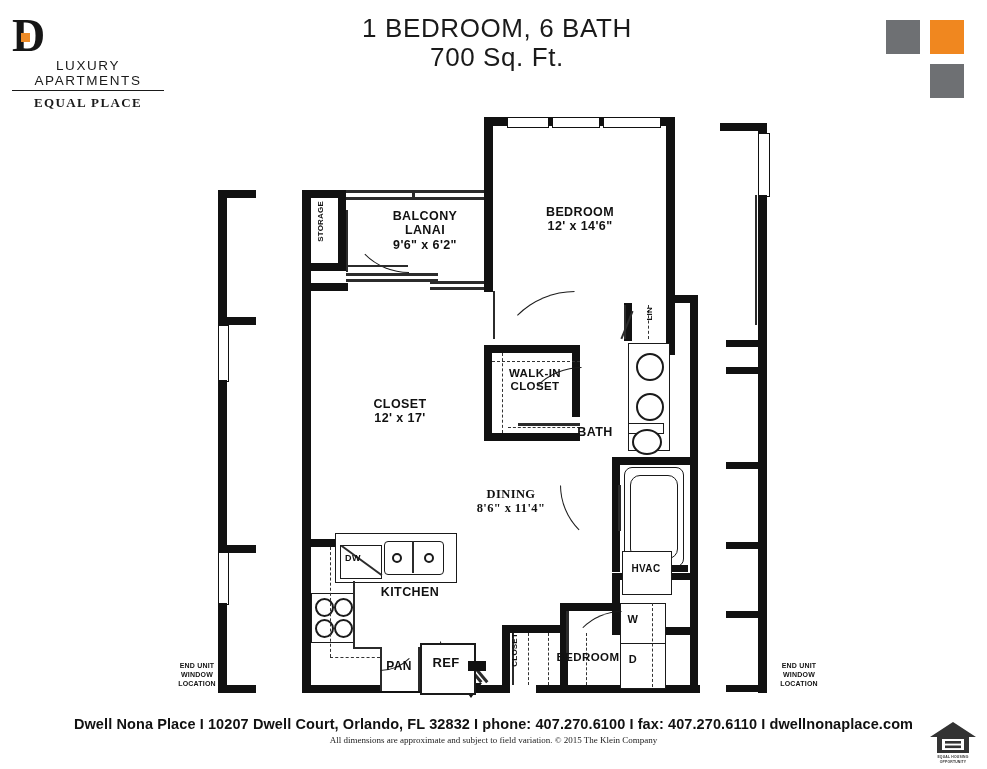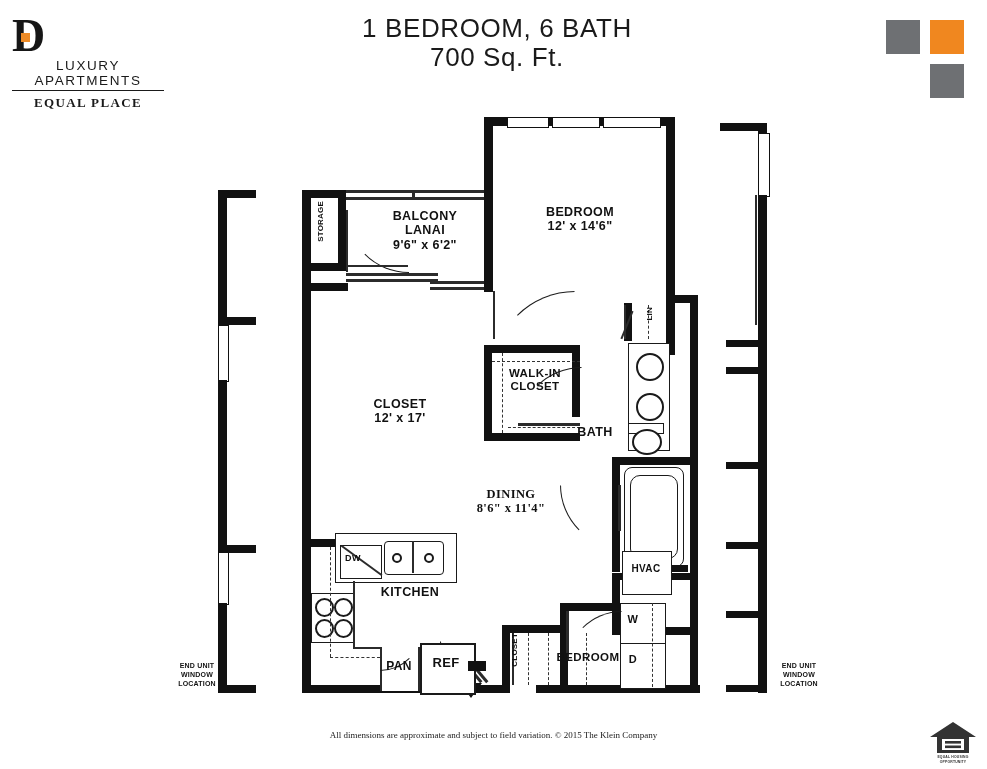--- a/index.html
+++ b/index.html
@@ -50,21 +50,21 @@
   .dashv{position:absolute;border-left:1.4px dashed #333;}
   .fix{position:absolute;border:1.6px solid #1a1a1a;background:#fff;}
   .circ{position:absolute;border:2px solid #1a1a1a;border-radius:50%;background:#fff;}
   .tri{position:absolute;width:0;height:0;border-left:11px solid transparent;
        border-right:11px solid transparent;border-top:15px solid #111;}
 
   
   #footer{left:0;top:716px;width:987px;text-align:center;}
   #footer .f1{font-size:14.5px;font-weight:700;letter-spacing:.1px;color:#111;
       font-family:"Liberation Sans",sans-serif;}
-  #footer .f2{font-size:9px;color:#222;margin-top:14px;font-family:"Liberation Serif",serif;}
+  #footer .f2{font-size:9px;color:#222;margin-top:3px;font-family:"Liberation Serif",serif;}
   #eho{left:928px;top:719px;width:50px;height:46px;}
   #eho .ehotxt{position:absolute;left:0;top:36px;width:50px;text-align:center;
       font-size:3.4px;font-weight:700;letter-spacing:.2px;color:#333;line-height:1.5;}
 </style>
 </head>
 <body>
 
 <div class="abs" id="logo">
   <div class="logo-word">
     <span class="logo-d">
@@ -336,20 +336,21 @@
     <div class="w" style="left:468px;top:556px;width:18px;height:10px;"></div>
   </div>
   <div class="lbl big" style="left:358px;top:480px;width:104px;">KITCHEN</div>
   <div class="lbl" style="left:340px;top:448px;width:26px;font-size:9px;">DW</div>
   <div class="lbl" style="left:380px;top:555px;width:38px;font-size:12px;">PAN</div>
   <div class="lbl" style="left:420px;top:551px;width:52px;font-size:13px;">REF</div>
 
 </div>
 
 <div class="abs" id="footer">
+  <div class="f1">Dwell Nona Place  I  10207 Dwell Court, Orlando, FL 32832  I  phone: 407.270.6100  I  fax: 407.270.6110  I dwellnonaplace.com</div>
   <div class="f2">All dimensions are approximate and subject to field variation. © 2015 The Klein Company</div>
 </div>
 
 <div class="abs" id="eho">
   <svg width="50" height="38" viewBox="0 0 50 38" aria-hidden="true">
     <polygon points="25,3 48,18 41,18 41,34 9,34 9,18 2,18" fill="#333"></polygon>
     <rect x="14" y="20" width="22" height="11" fill="#fff"></rect>
     <rect x="17" y="22" width="16" height="2.6" fill="#333"></rect>
     <rect x="17" y="26.5" width="16" height="2.6" fill="#333"></rect>
   </svg>

